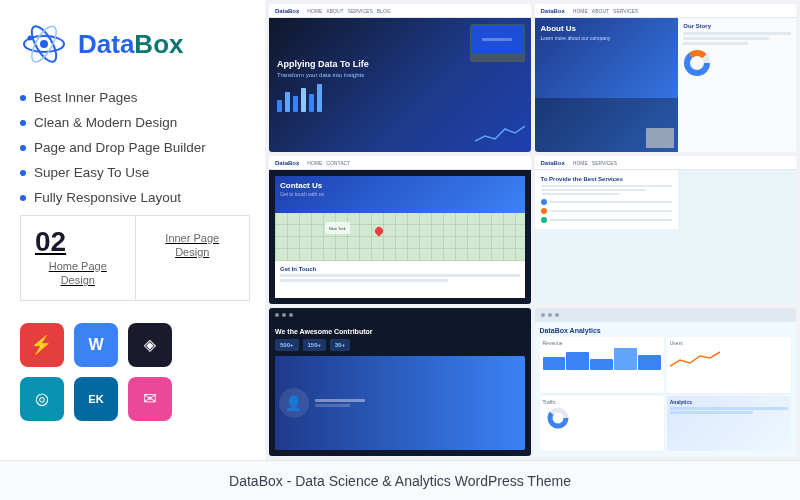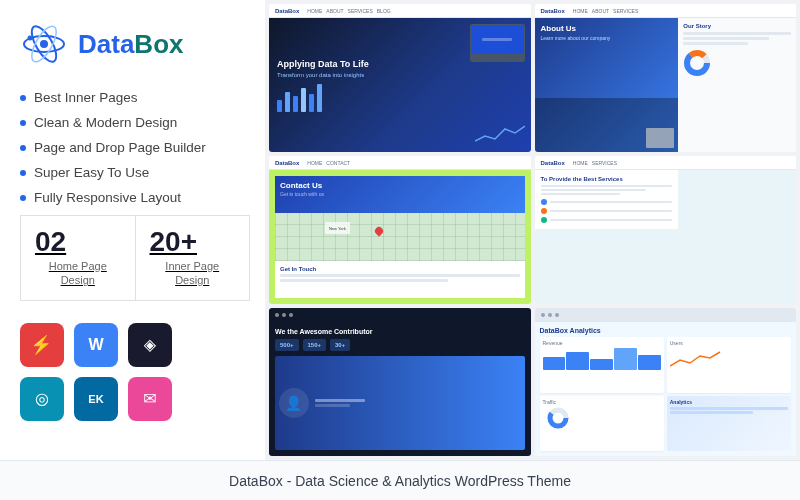--- a/index.html
+++ b/index.html
@@ -187,21 +187,21 @@
     .ss1 .screenshot-content {
       background: linear-gradient(135deg, #0f172a 0%, #1e3a8a 50%, #1e40af 100%);
       display: flex;
       flex-direction: column;
       justify-content: center;
       padding: 8px;
     }
 
     
     .ss3 .screenshot-content {
-      background: #bef264;
+      background: #0f172a;
       display: flex;
       flex-direction: column;
       padding: 6px;
     }
 
     
     .ss4 .screenshot-content {
       background: #e8f4f8;
       display: flex;
       flex-direction: column;
@@ -299,21 +299,20 @@
     </ul>
 
     <div class="stats-row">
       <div class="stat-box">
         <div class="stat-number">02</div>
         <div class="stat-label">
           <span>Home Page</span><br><span>Design</span>
         </div>
       </div>
       <div class="stat-box">
-        <div class="stat-number">20+</div>
         <div class="stat-label">
           <span>Inner Page</span><br><span>Design</span>
         </div>
       </div>
     </div>
 
     <div class="icons-grid">
       <div class="icon-badge icon-red">
         <span style="color:#fff; font-size:18px; font-weight:bold;">⚡</span>
       </div>

